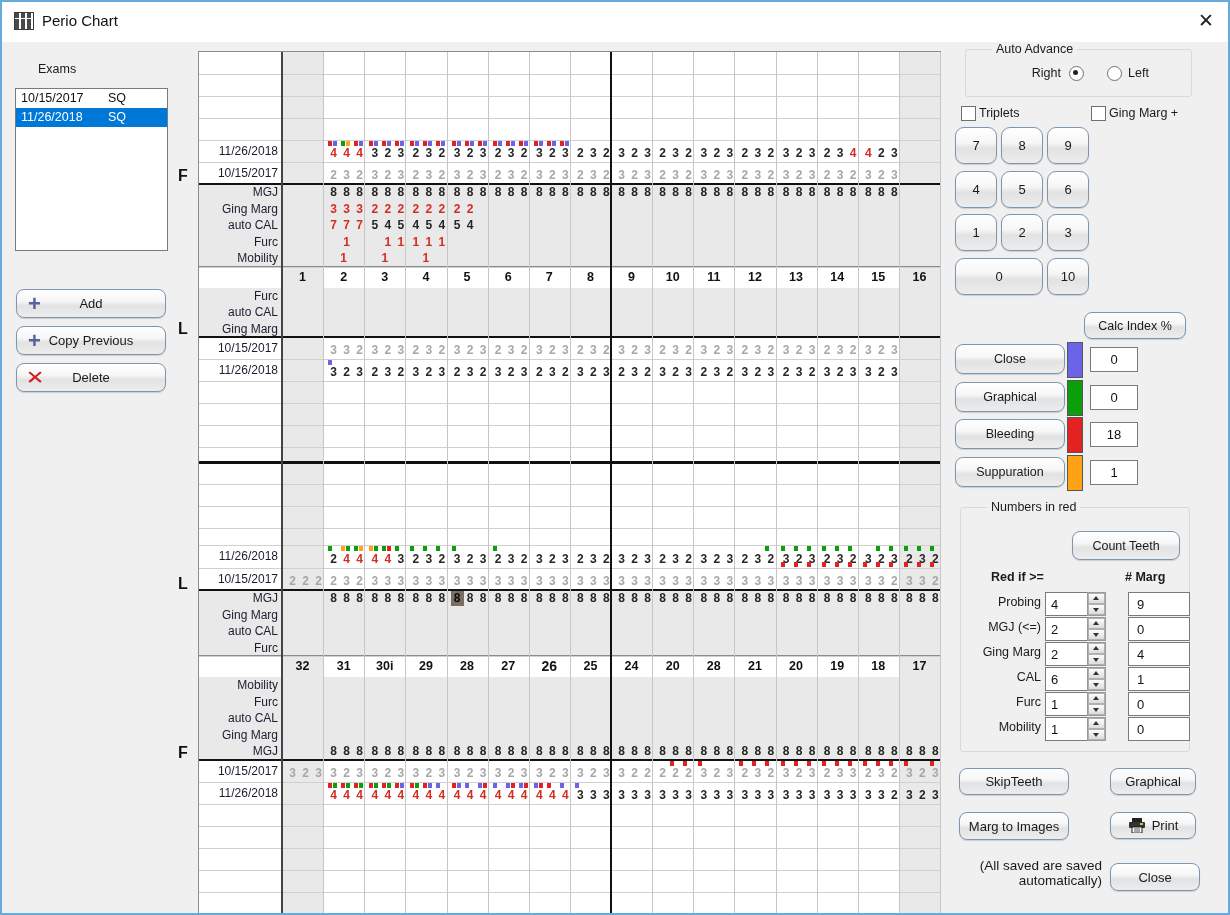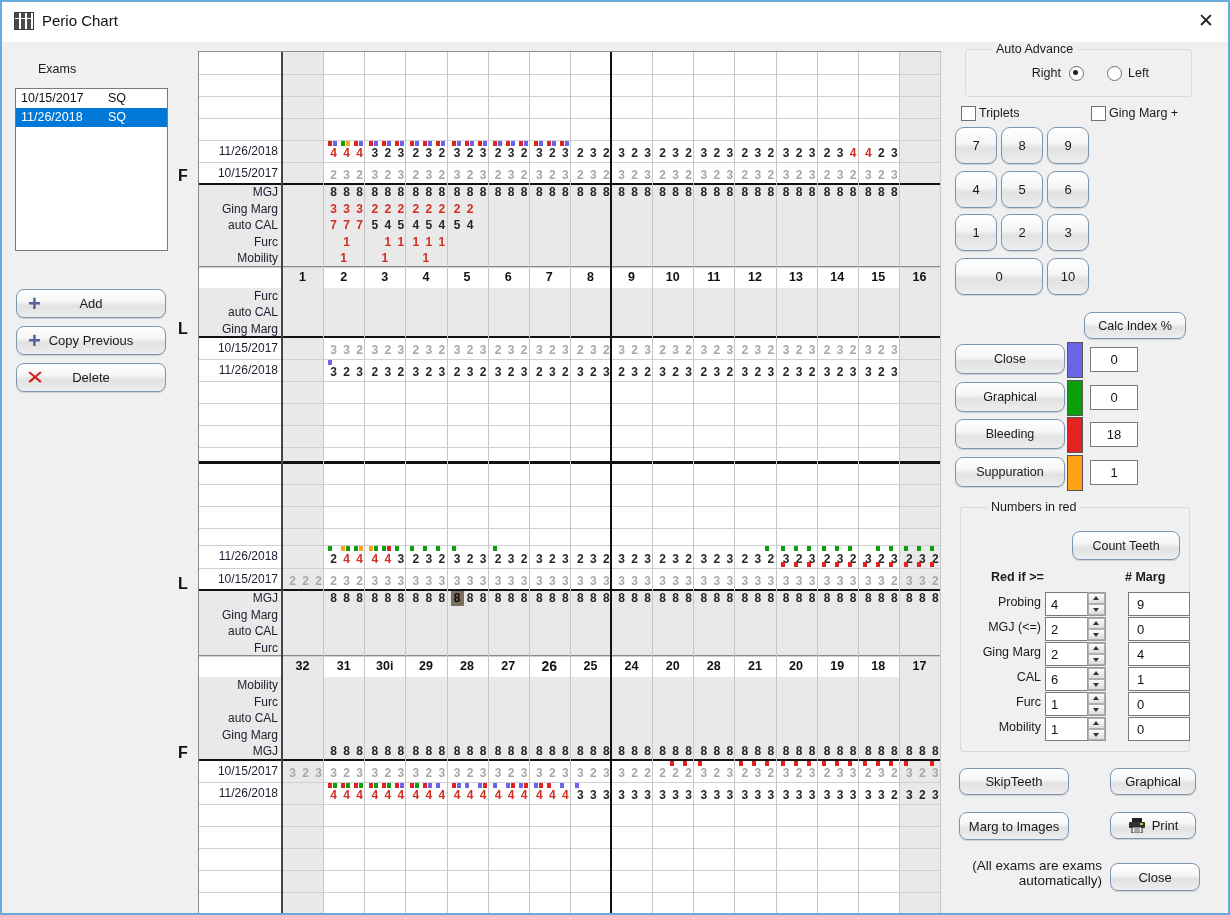--- a/index.html
+++ b/index.html
@@ -998,20 +998,20 @@
         <rect x="4" y="0" width="10" height="4" fill="#222"></rect>
         <rect x="1" y="4" width="16" height="6" rx="1" fill="#333"></rect>
         <rect x="12" y="5" width="3" height="2" fill="#cfc94a"></rect>
         <rect x="4" y="9" width="10" height="6" fill="#fff" stroke="#222"></rect>
         <line x1="6" y1="11" x2="12" y2="11" stroke="#555"></line>
         <line x1="6" y1="13" x2="12" y2="13" stroke="#555"></line>
       </svg>
       <span>Print</span>
     </div>
     <div class="note" style="left:10px;top:816px;width:145px;">
-      <div>(All exams are exams</div>
+      <div>(All saved are saved</div>
       <div>automatically)</div>
     </div>
     <div class="gbtn" style="left:163px;top:821px;width:90px;height:28px;">
       <span>Close</span>
     </div>
   </div>
 </div>
 
 </body></html>

